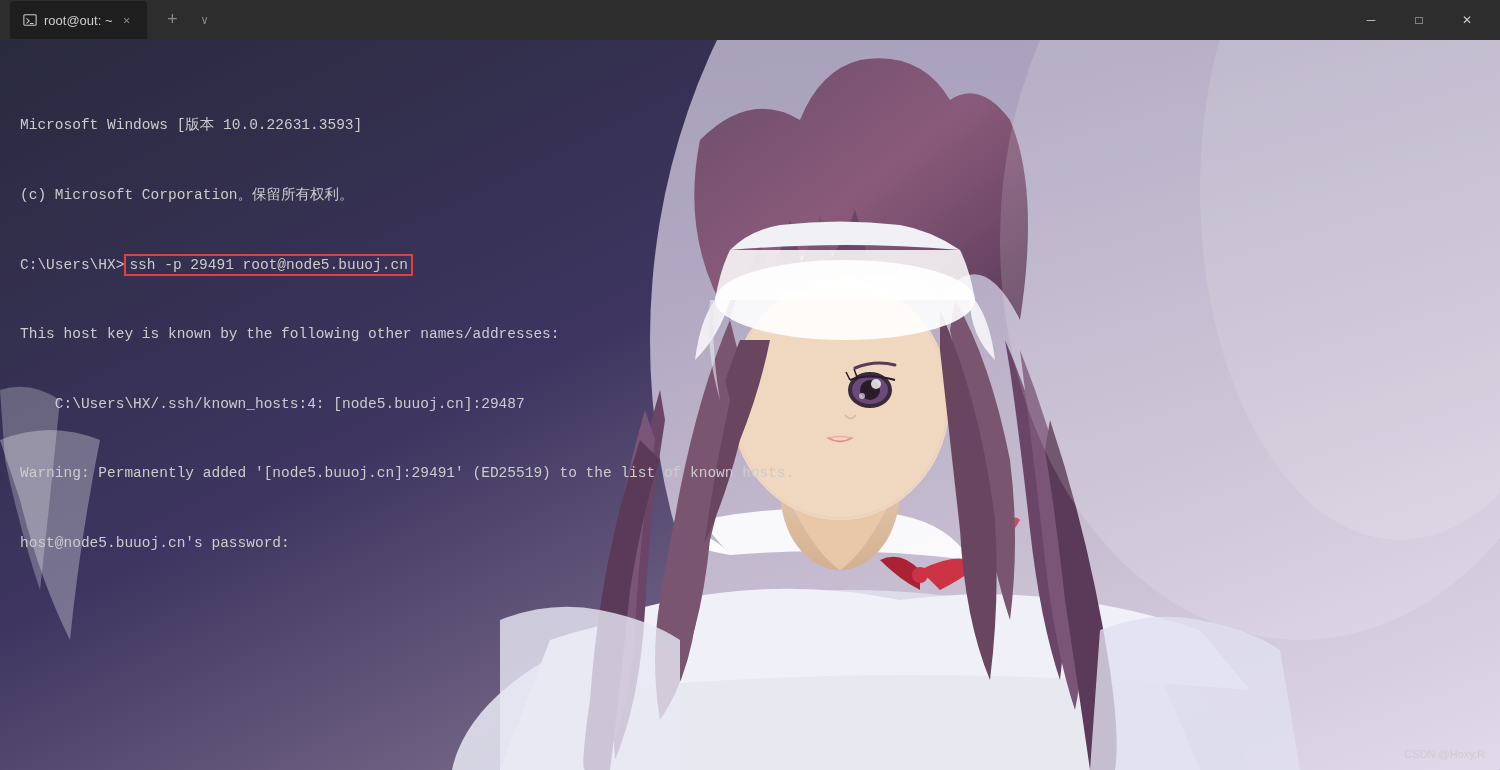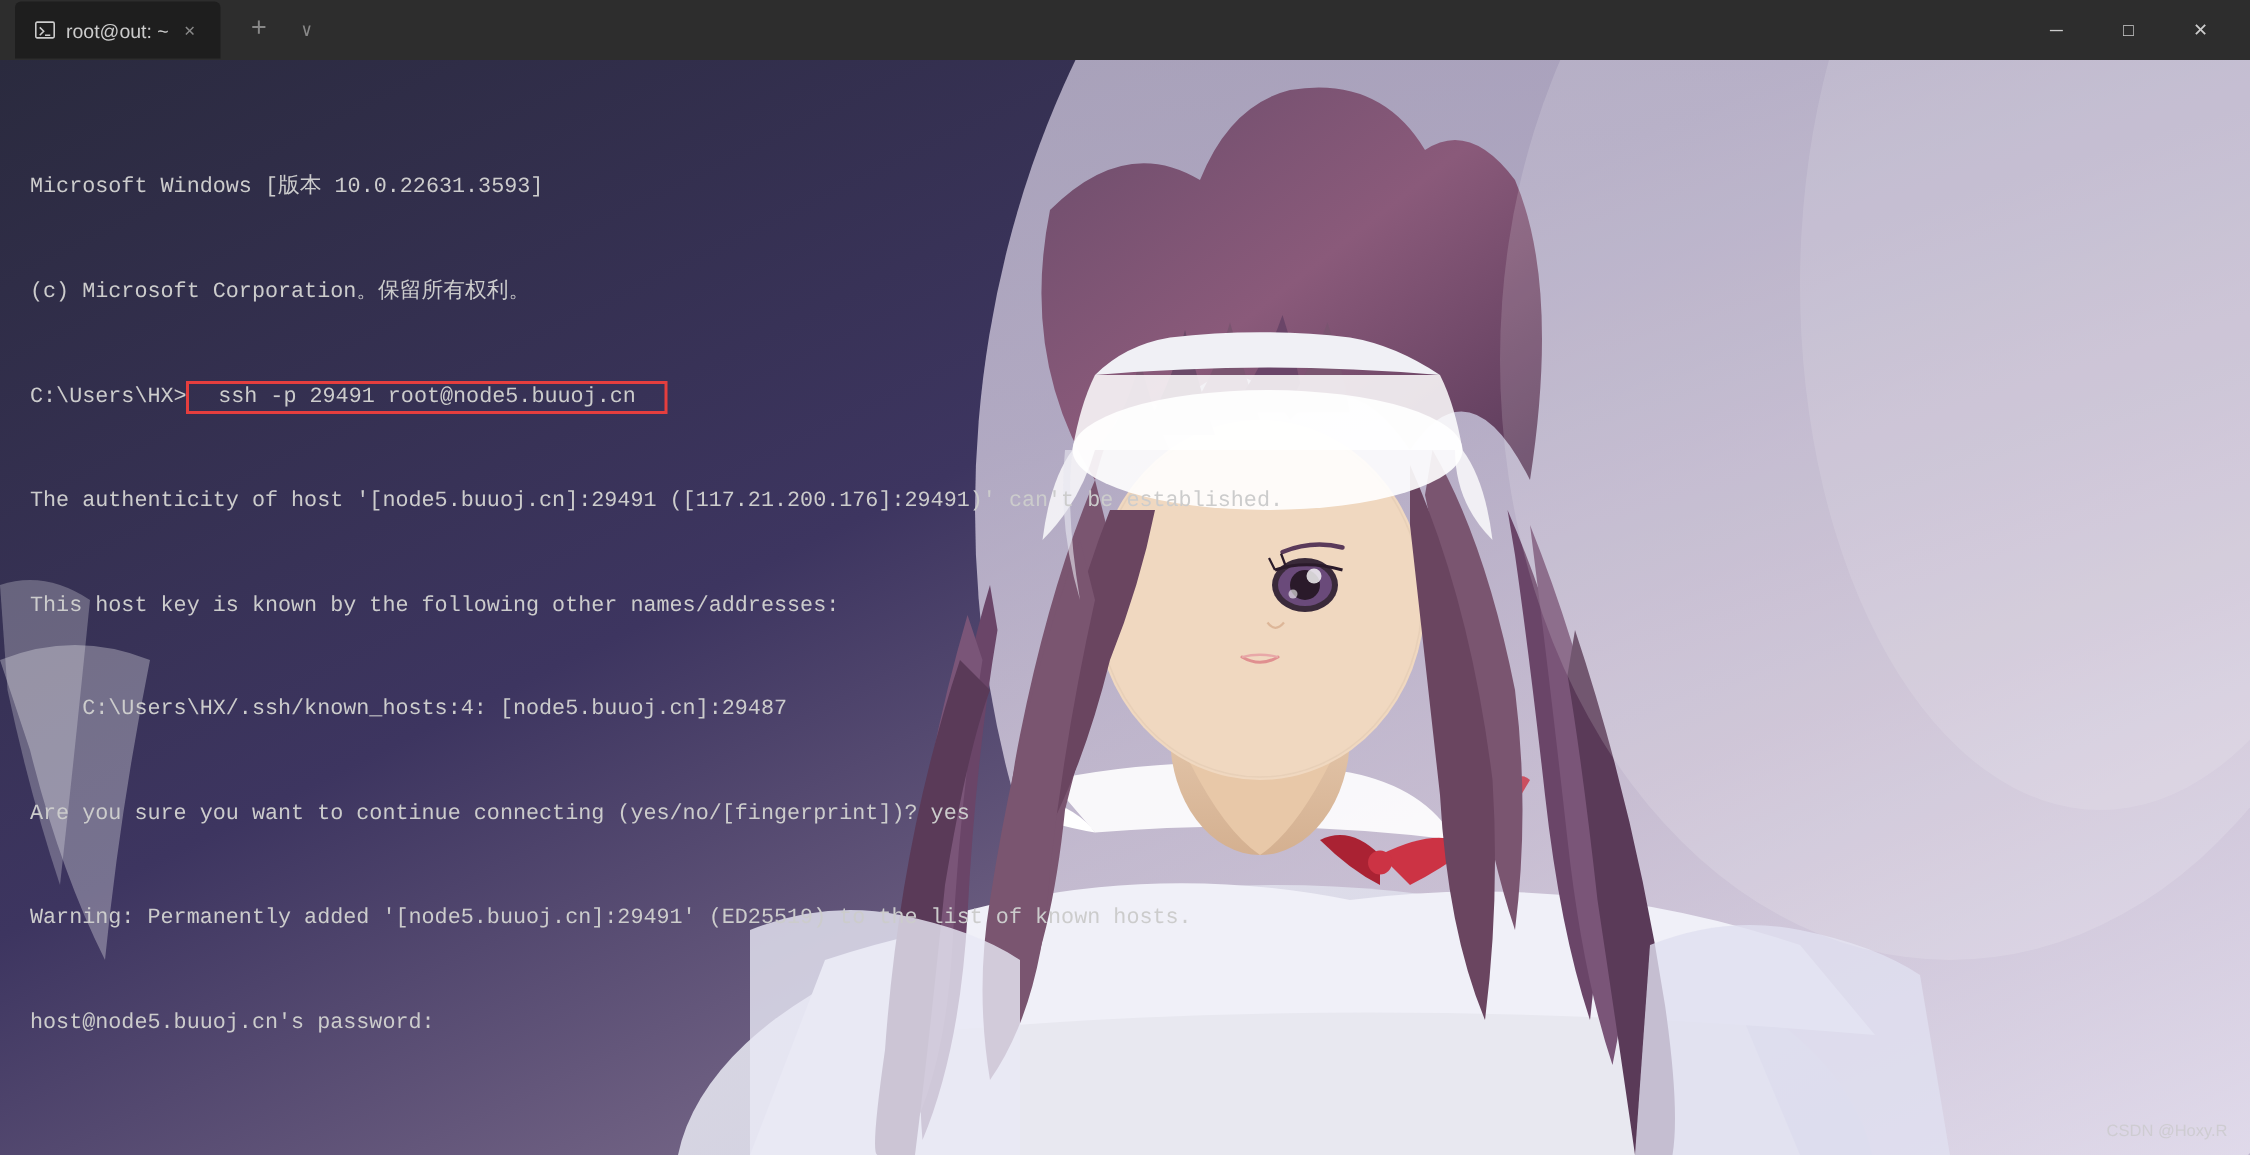--- a/index.html
+++ b/index.html
@@ -329,25 +329,23 @@
 
         <path d="M 0 400 Q 50 380 100 400 Q 80 500 70 600 Q 40 540 20 460 Z" fill="white" opacity="0.3"></path>
         <path d="M 0 350 Q 30 340 60 360 Q 50 460 40 550 Q 20 490 5 420 Z" fill="white" opacity="0.25"></path>
       </svg>
     </div>
 
     <div class="terminal-overlay">
       <div class="terminal-text">
         <span class="terminal-line">Microsoft Windows [版本 10.0.22631.3593]</span>
         <span class="terminal-line">(c) Microsoft Corporation。保留所有权利。</span>
-        <span class="terminal-line"><span>C:\Users\HX&gt;</span><span style="border: 2px solid #e53e3e; padding: 1px 19px; display: inline;">ssh -p 29491 root@node5.buuoj.cn</span></span>
-        <span class="terminal-line">The authenticity of host '[node5.buuoj.cn]:29491 ([117.21.200.176]:29491)' can't be established.</span>
+        <span class="terminal-line"><span>C:\Users\HX&gt;</span><span style="border: 2px solid #e53e3e; padding: 1px 3px; display: inline;">ssh -p 29491 root@node5.buuoj.cn</span></span>
         <span class="terminal-line">This host key is known by the following other names/addresses:</span>
         <span class="terminal-line">    C:\Users\HX/.ssh/known_hosts:4: [node5.buuoj.cn]:29487</span>
-        <span class="terminal-line">Are you sure you want to continue connecting (yes/no/[fingerprint])? yes</span>
         <span class="terminal-line">Warning: Permanently added '[node5.buuoj.cn]:29491' (ED25519) to the list of known hosts.</span>
         <span class="terminal-line">host@node5.buuoj.cn's password:</span>
         
       </div>
     </div>
 
     <div class="watermark">CSDN @Hoxy.R</div>
   </div>
 </div>
 

